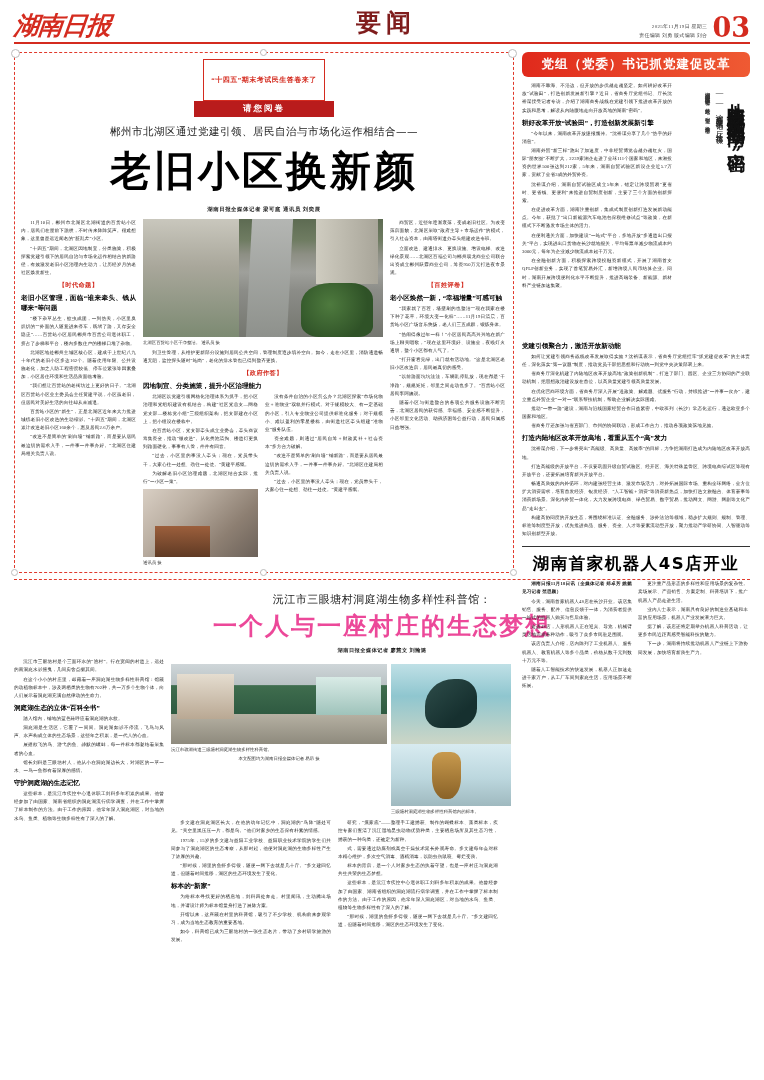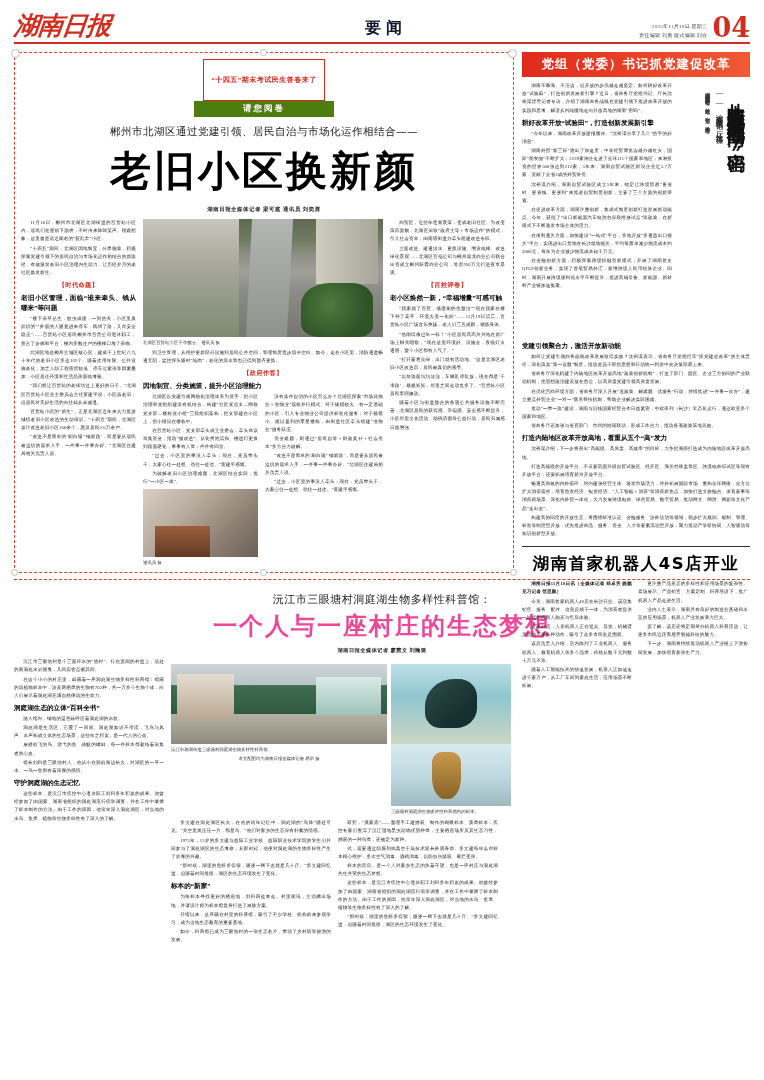--- a/index.html
+++ b/index.html
@@ -15,21 +15,21 @@
   .masthead { position: relative; height: 44px; border-bottom: 2px solid #d42b1f; display: flex; align-items: flex-end; }
   .logo {
     font-family: "DejaVu Serif", serif;
     font-size: 25px; font-weight: bold; color: #d42b1f;
     font-style: italic; letter-spacing: -1px;
     transform: skewX(-6deg); line-height: 1;
     padding-bottom: 4px;
   }
   .masthead-title {
     position: absolute; left: 8px; right: 0; text-align: center; bottom: 3px;
-    font-size: 16px; font-weight: bold; letter-spacing: 5px; color: #0f172a;
+    font-size: 25px; font-weight: bold; letter-spacing: 5px; color: #7f1d1d;
     font-family: "DejaVu Serif", serif;
   }
   .masthead-right { position: absolute; right: 0; bottom: 2px; display: flex; align-items: flex-end; gap: 5px; }
   .md-lines { text-align: right; font-size: 5px; line-height: 1.8; color: #444; letter-spacing: .3px; }
   .md-pageno { font-size: 27px; font-weight: bold; color: #d42b1f; font-family: "DejaVu Serif", serif; line-height: .85; }
 
   
   .body-text { font-size: 4.6px; line-height: 1.78; color: #1c1c1c; text-align: justify; letter-spacing: .15px; }
   .body-text p { text-indent: 2em; margin-bottom: 1px; }
   .sub-head { font-size: 6.6px; font-weight: bold; color: #000; line-height: 1.5; margin: 3px 0 2px; text-align: justify; }
@@ -47,21 +47,21 @@
     background:#fff; border:1px solid #bdbdbd;
   }
   .feature-box::before{ left:-4px; }
   .feature-box::after{ right:-4px; }
   .dot-mid { position:absolute; top:-4px; left:50%; margin-left:-4px; width:7px; height:7px;border-radius:50%;background:#fff;border:1px solid #bdbdbd; z-index:3;}
   .dot-bl, .dot-bm, .dot-br { position:absolute; bottom:-4px; width:7px;height:7px;border-radius:50%;background:#fff;border:1px solid #bdbdbd; z-index:3;}
   .dot-bl{left:-4px;} .dot-bm{left:50%;margin-left:-4px;} .dot-br{right:-4px;}
 
   .kicker-box { text-align: center; margin-top: 2px; }
   .kicker-line1 { display:inline-block; border:1px solid #d42b1f; color:#d42b1f; font-weight:bold; font-size:7px; padding:15px 7px; letter-spacing:.5px; }
-  .kicker-line2 { display:block; margin:0 auto; background:#4d7c0f; color:#fff; font-weight:bold; font-size:8.5px; padding:2px 0; width:140px; letter-spacing:2px; }
+  .kicker-line2 { display:block; margin:0 auto; background:#b91c1c; color:#fff; font-weight:bold; font-size:8.5px; padding:2px 0; width:140px; letter-spacing:2px; }
 
   .shoulder { text-align:center; font-size:10.5px; color:#222; margin-top:8px; letter-spacing:.5px; font-family:"DejaVu Sans", sans-serif; }
   .main-headline { text-align:center; font-size:41px; font-weight:bold; letter-spacing:3px; color:#000; margin-top:5px; font-family:"DejaVu Sans", sans-serif; }
   .byline { text-align:center; font-size:5.4px; font-weight:bold; color:#222; margin-top:7px; letter-spacing:.6px; }
 
   .feat-cols { display:flex; gap:7px; margin-top:6px; }
   .fcol { width: 115px; }
   .fcol.wide { width: 240px; }
 
   .photo { background:#9aa3a8; position:relative; overflow:hidden; }
@@ -91,21 +91,21 @@
   .photo.interior::after{
     content:""; position:absolute; left:10%; bottom:0; width:48%; height:46%;
     background:linear-gradient(180deg,#9c5f3c,#5f3a24);
   }
 
   
   .right-col { position:absolute; top:52px; right:14px; width:228px; }
   .red-banner {
     background: linear-gradient(90deg,#e02a1c,#ef5a33);
     color:#fff; text-align:center; font-weight:bold; font-size:12.5px;
-    padding:4px 0; letter-spacing:1px; font-family:"DejaVu Sans", sans-serif;
+    padding:4px 0; letter-spacing:1px; font-family:"DejaVu Sans", sans-serif;border-radius:6px;
   }
   .rc-body { display:flex; margin-top:5px; gap:5px; }
   .rc-text { width:150px; }
   .vert-title-wrap { width:68px; display:flex; justify-content:flex-end; gap:2px; padding-top:6px; }
   .vtitle {
     writing-mode: vertical-rl; text-orientation: upright;
     font-size:18px; font-weight:bold; letter-spacing:2px; color:#111;
     line-height:1.05; font-family:"DejaVu Serif", serif; height:250px;
   }
   .vsub { writing-mode: vertical-rl; text-orientation: upright; font-size:7.5px; color:#222; letter-spacing:1px; height:170px; }
@@ -149,21 +149,21 @@
 <div class="page">
 
   <div class="masthead">
     <div class="logo">湖南日报</div>
     <div class="masthead-title">要闻</div>
     <div class="masthead-right">
       <div class="md-lines">
         <div>2025年11月19日  星期三</div>
         <div>责任编辑  刘勇   版式编辑  刘合</div>
       </div>
-      <div class="md-pageno">04</div>
+      <div class="md-pageno">03</div>
     </div>
   </div>
 
   <div class="feature-wrap">
     <div class="feature-box">
       <span class="dot-mid"></span>
       <span class="dot-bl"></span>
       <span class="dot-bm"></span>
       <span class="dot-br"></span>
 

